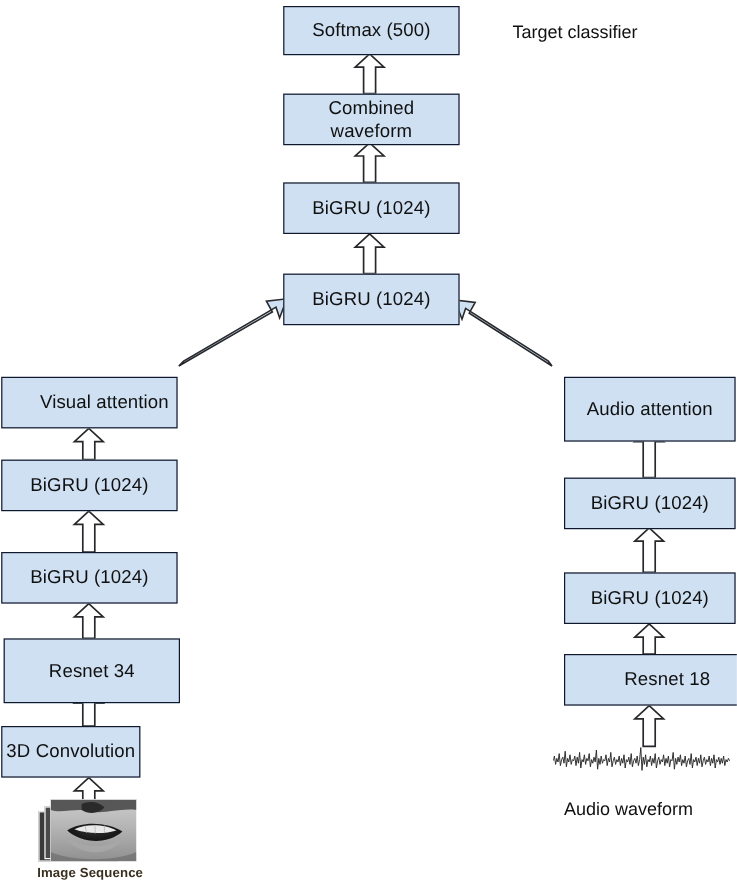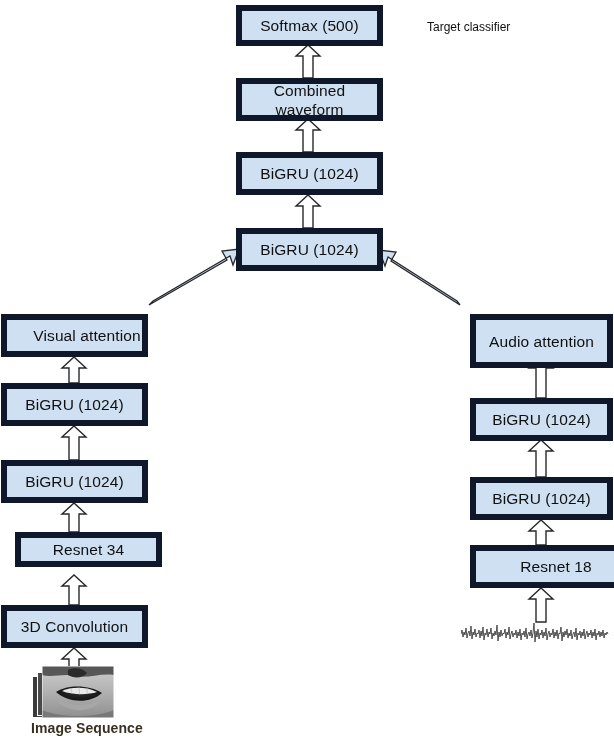--- a/index.html
+++ b/index.html
@@ -18,44 +18,44 @@
   #canvas {
     position: absolute;
     left: 0; top: 0;
     width: 614px;
     height: 738px;
   }
   .node {
     position: absolute;
     box-sizing: border-box;
     background: #cfe0f2;
-    border: 6px solid #0f172a;
+    border: 1px solid #0f172a;
     display: flex;
     align-items: center;
     justify-content: center;
     text-align: center;
     font-size: 15.5px;
     line-height: 19px;
     color: #101010;
     letter-spacing: 0.1px;
   }
   .node span {
     display: block;
     white-space: pre-line;
   }
   .plain-label {
     position: absolute;
-    font-size: 12px;
+    font-size: 15px;
     line-height: 19px;
     color: #101010;
     white-space: nowrap;
   }
   .thumb-label {
     position: absolute;
-    font-size: 14px;
+    font-size: 11px;
     font-weight: bold;
     line-height: 12px;
     color: #3a3020;
     white-space: nowrap;
     letter-spacing: 0.1px;
   }
   svg.arrows {
     position: absolute;
     left: 0; top: 0;
     width: 614px;
@@ -132,25 +132,25 @@
   </div>
 
   <div class="node" style="left:1px; top:383px; width:147px; height:43px;">
     <span>BiGRU (1024)</span>
   </div>
 
   <div class="node" style="left:1px; top:460px; width:147px; height:43px;">
     <span>BiGRU (1024)</span>
   </div>
 
-  <div class="node" style="left:15px; top:532px; width:147px; height:35px;">
+  <div class="node" style="left:3px; top:532px; width:147px; height:54px;">
     <span>Resnet 34</span>
   </div>
 
-  <div class="node" style="left:1px; top:605px; width:147px; height:43px;">
+  <div class="node" style="left:1px; top:605px; width:116px; height:43px;">
     <span>3D Convolution</span>
   </div>
 
   <div class="node" style="left:470px; top:314px; width:143px; height:54px;">
     <span>Audio attention</span>
   </div>
 
   <div class="node" style="left:470px; top:398px; width:143px; height:43px;">
     <span>BiGRU (1024)</span>
   </div>
@@ -201,14 +201,15 @@
       <rect x="0" y="0" width="72" height="52" fill="none" stroke="#ffffff" stroke-width="1"></rect>
     </svg>
   </div>
 
   <div class="thumb-label" style="left:31px; top:722px;">Image Sequence</div>
 
   <svg class="wave" style="left:461px; top:620px;" width="148" height="28" viewBox="0 0 148 28" preserveAspectRatio="none">
     <polyline fill="none" stroke="#2b2b2b" stroke-width="0.8" points="0,14 1,10 2,17 3,12 4,15 5,8 6,18 7,13 8,11 9,16 10,6 11,19 12,12 13,15 14,9 15,17 16,13 17,14 18,10 19,18 20,11 21,16 22,7 23,20 24,13 25,15 26,9 27,17 28,12 29,14 30,8 31,19 32,13 33,16 34,11 35,15 36,5 37,21 38,12 39,17 40,10 41,16 42,13 43,14 44,9 45,18 46,12 47,15 48,7 49,19 50,14 51,11 52,17 53,13 54,15 55,10 56,18 57,12 58,16 59,9 60,20 61,13 62,15 63,11 64,17 65,8 66,19 67,14 68,12 69,16 70,10 71,18 72,13 73,3 74,22 75,11 76,17 77,9 78,19 79,13 80,15 81,10 82,18 83,12 84,16 85,8 86,20 87,14 88,11 89,17 90,13 91,15 92,9 93,18 94,12 95,16 96,10 97,19 98,13 99,14 100,7 101,21 102,12 103,17 104,11 105,15 106,9 107,18 108,13 109,16 110,10 111,19 112,14 113,12 114,17 115,8 116,20 117,13 118,15 119,11 120,18 121,12 122,16 123,9 124,19 125,14 126,11 127,17 128,13 129,15 130,10 131,18 132,12 133,16 134,9 135,20 136,13 137,15 138,11 139,17 140,12 141,16 142,10 143,18 144,13 145,15 146,12 147,14"></polyline>
   </svg>
 
+  <div class="plain-label" style="left:470px; top:665px;">Audio waveform</div>
 
 </div>
 
 </body></html>

